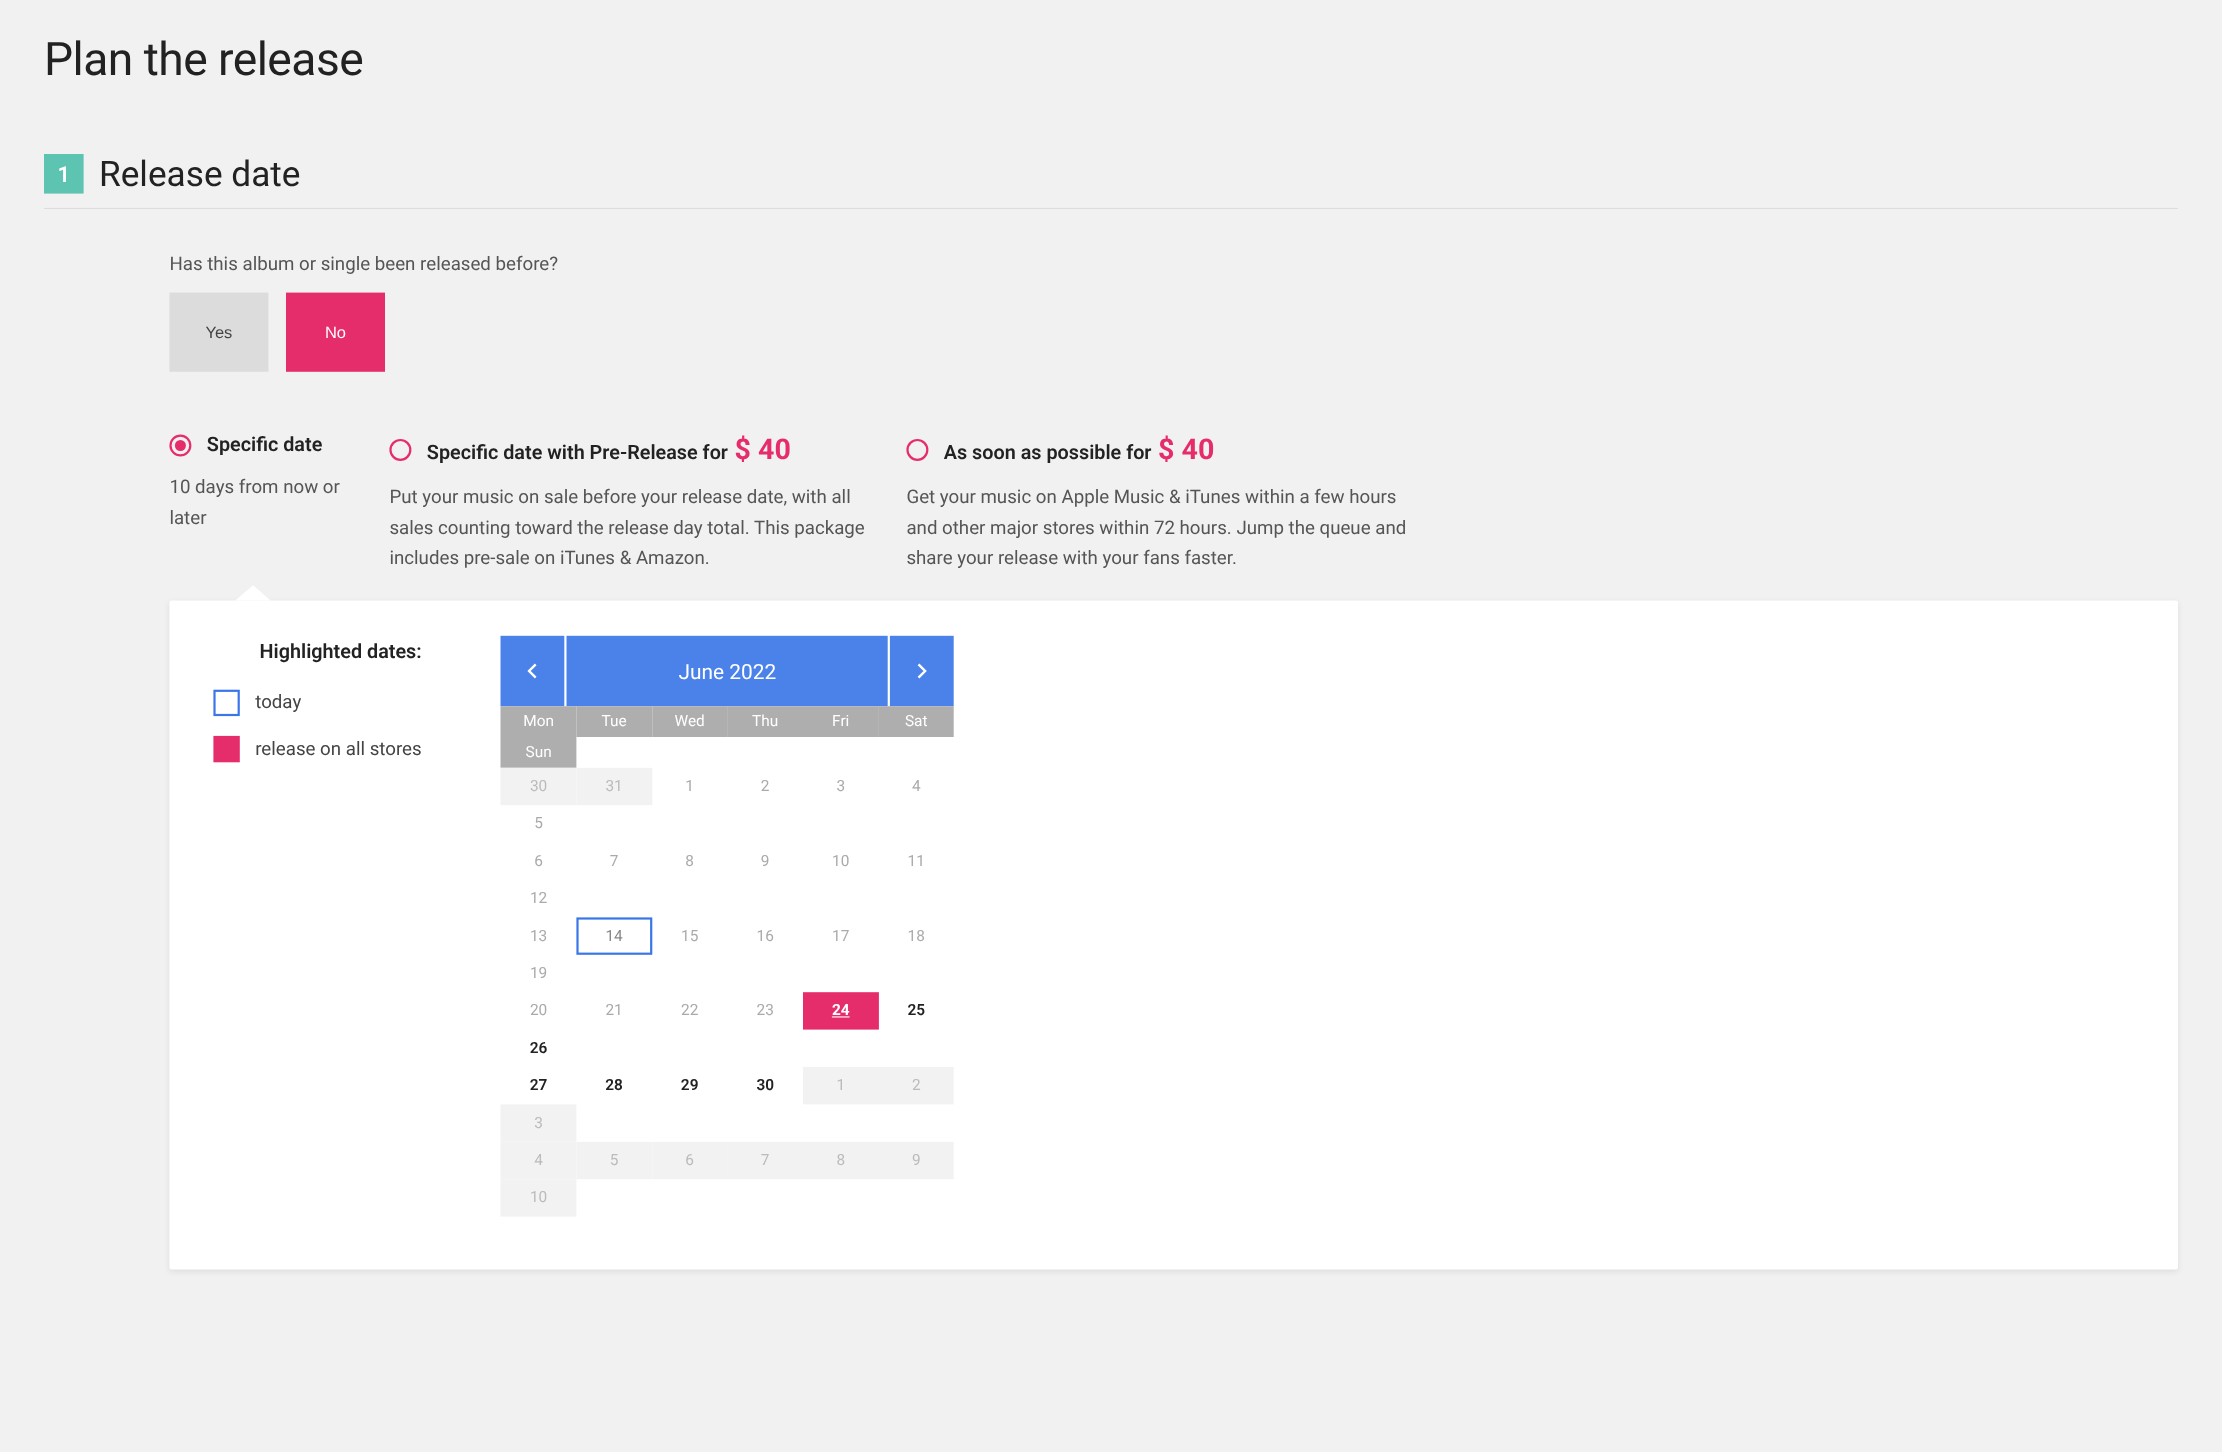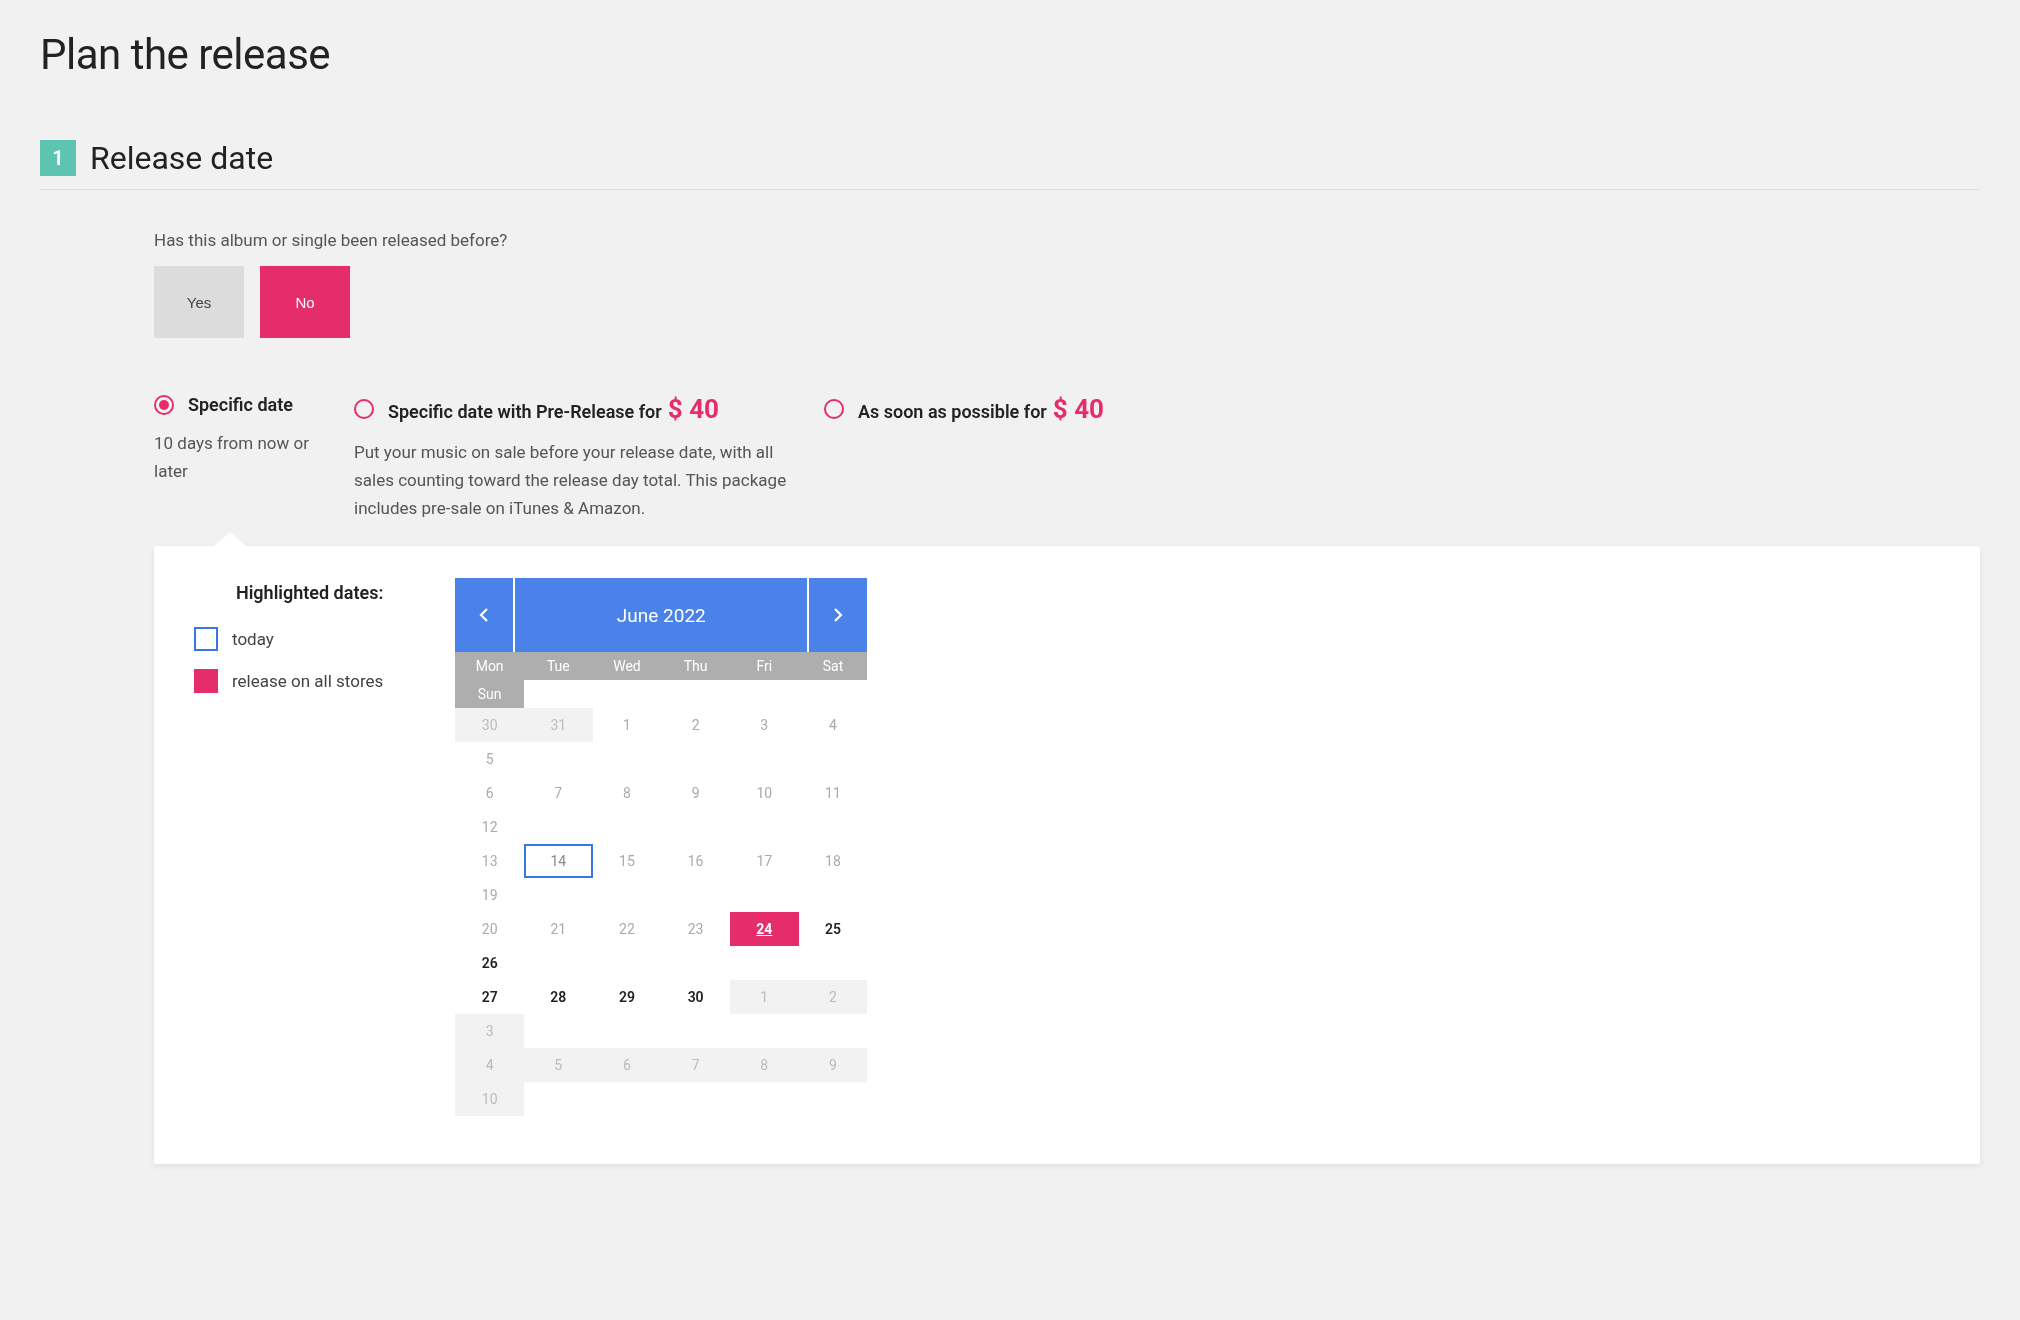--- a/index.html
+++ b/index.html
@@ -156,21 +156,21 @@
     .calendar { width: 412px; }
     .cal-header {
       display: grid;
       grid-template-columns: 58px 1fr 58px;
       gap: 2px;
       margin-bottom: 0;
     }
     .cal-nav, .cal-month {
       background: #4a82e9;
       color: #fff;
-      height: 74px;
+      height: 64px;
       display: flex;
       align-items: center;
       justify-content: center;
     }
     .cal-nav { cursor: pointer; font-size: 22px; }
     .cal-month { font-size: 19px; font-weight: 400; }
     .cal-weekdays, .cal-row {
       display: grid;
       grid-template-columns: repeat(6, 1fr);
     }
@@ -238,20 +238,21 @@
     </div>
 
     <div class="option-col">
       <div class="radio-row">
         <span class="radio-outer"></span>
         <span>
           <span class="option-label">As soon as possible for</span>
           <span class="price">$ 40</span>
         </span>
       </div>
+      <div class="option-desc">Get your music on Apple Music &amp; iTunes within a few hours and other major stores within 72 hours. Jump the queue and share your release with your fans faster.</div>
     </div>
   </div>
 
   <div class="calendar-card">
     <div class="legend">
       <div class="legend-title">Highlighted dates:</div>
       <div class="legend-item">
         <span class="legend-sw legend-today"></span>
         <span class="legend-label">today</span>
       </div>

